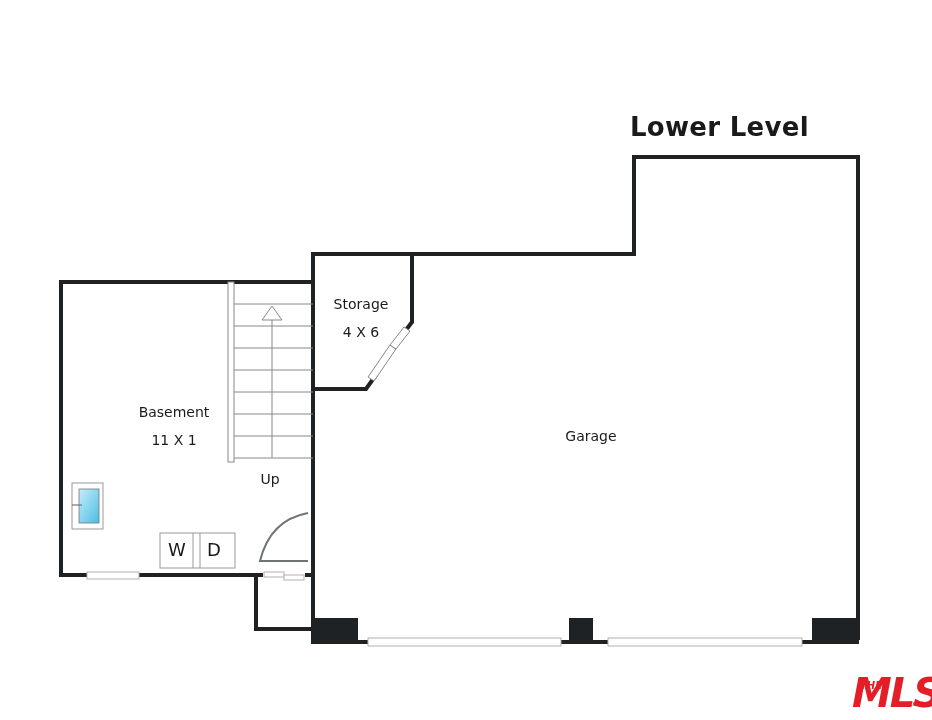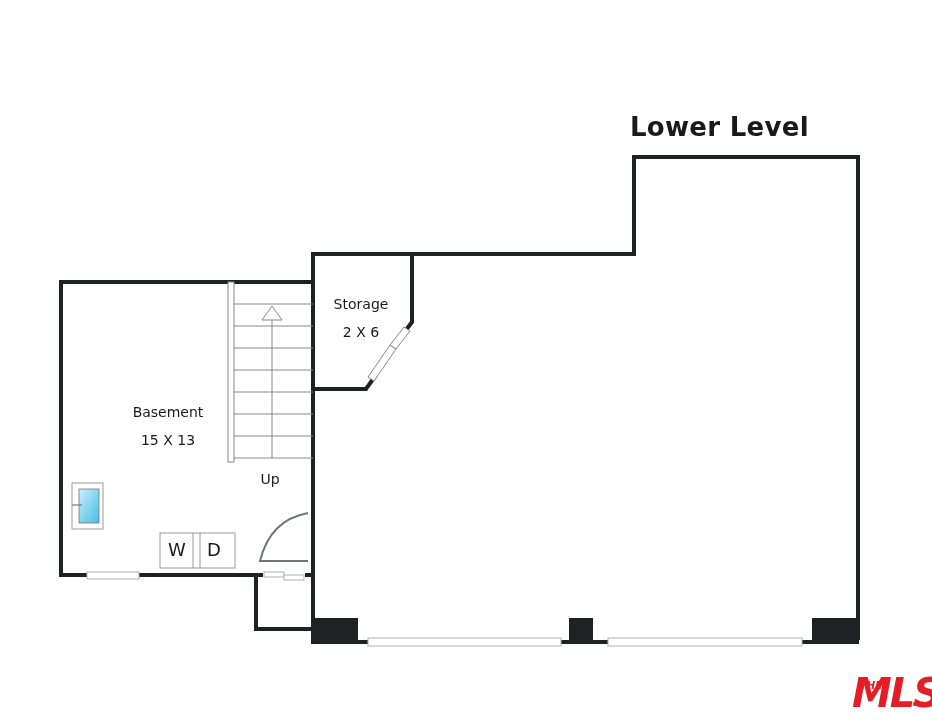--- a/index.html
+++ b/index.html
@@ -91,29 +91,30 @@
     <rect x="160" y="533" width="75" height="35"></rect>
     <line x1="193" y1="533" x2="193" y2="568"></line>
     <line x1="200" y1="533" x2="200" y2="568"></line>
   </g>
 </svg>
 
 <div class="title">Lower Level</div>
 
 <div class="room-label" style="left:314px; top:290px; width:94px;">
   <div>Storage</div>
-  <div>2 X 6</div>
+  <div>4 X 6</div>
 </div>
 
-<div class="room-label" style="left:108px; top:398px; width:120px;">
+<div class="room-label" style="left:114px; top:398px; width:120px;">
   <div>Basement</div>
-  <div>15 X 13</div>
+  <div>11 X 1</div>
 </div>
 
 <div class="room-label" style="left:531px; top:422px; width:120px;">
+  <div>Garage</div>
 </div>
 
 <div class="room-label" style="left:250px; top:465px; width:40px;">Up</div>
 
 <div class="wd" style="left:168px; top:539px;">W</div>
 <div class="wd" style="left:207px; top:539px;">D</div>
 
 <div class="logo">
   <span class="the">THE</span>
   <span class="mls">MLS</span>

